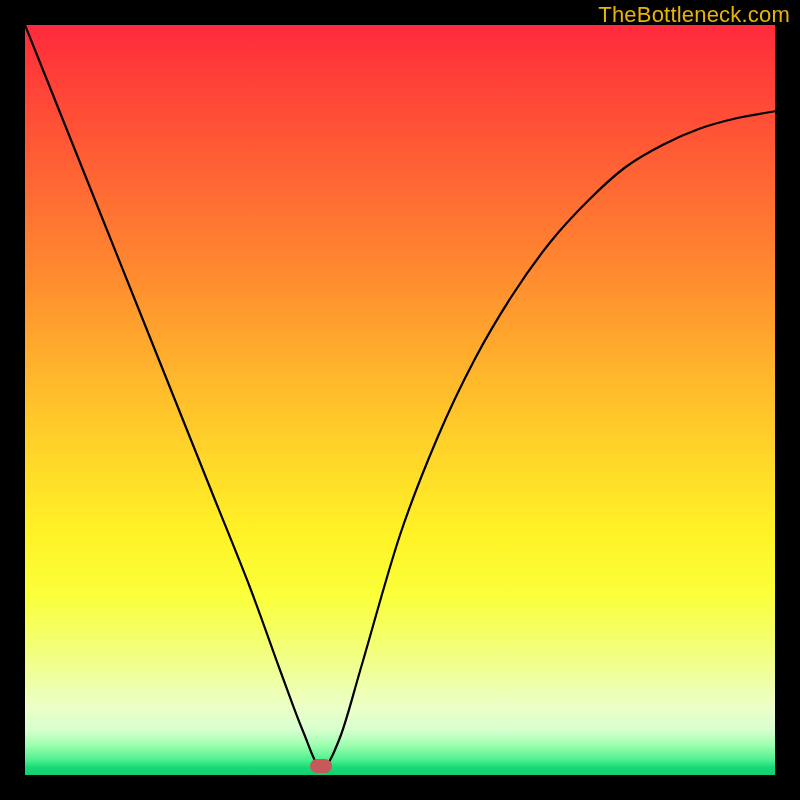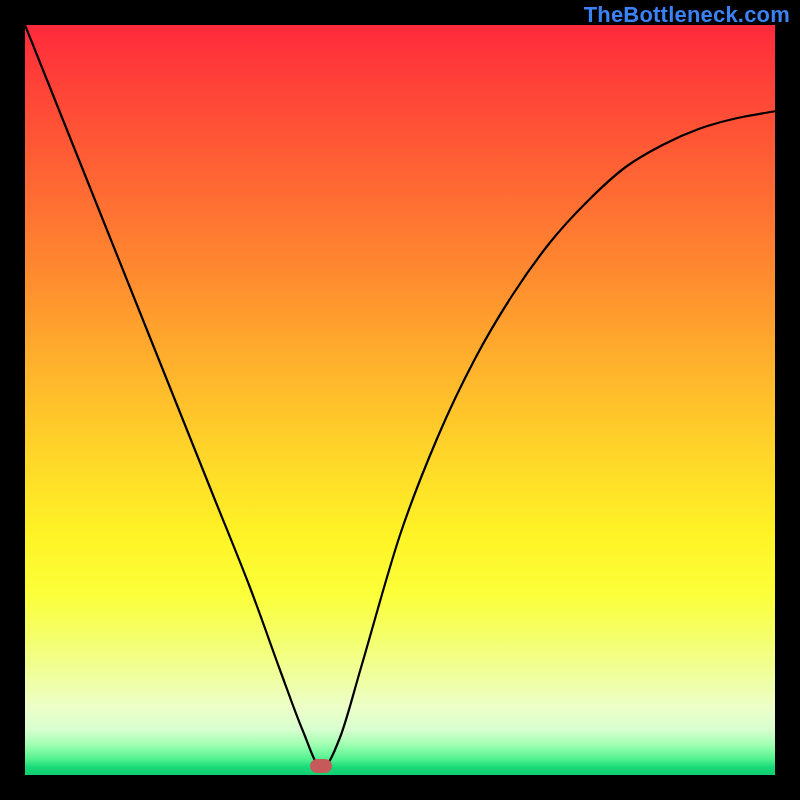--- a/index.html
+++ b/index.html
@@ -9,22 +9,22 @@
     width: 800px;
     height: 800px;
     background: #000;
   }
   .watermark {
     position: absolute;
     top: 2px;
     right: 10px;
     font-family: Arial, Helvetica, sans-serif;
     font-size: 22px;
-    font-weight: 700;
-    color: #3b82f6;
+    font-weight: 400;
+    color: #eab308;
     letter-spacing: 0.2px;
     z-index: 5;
   }
   .plot {
     position: absolute;
     left: 25px;
     top: 25px;
     width: 750px;
     height: 750px;
     overflow: hidden;

